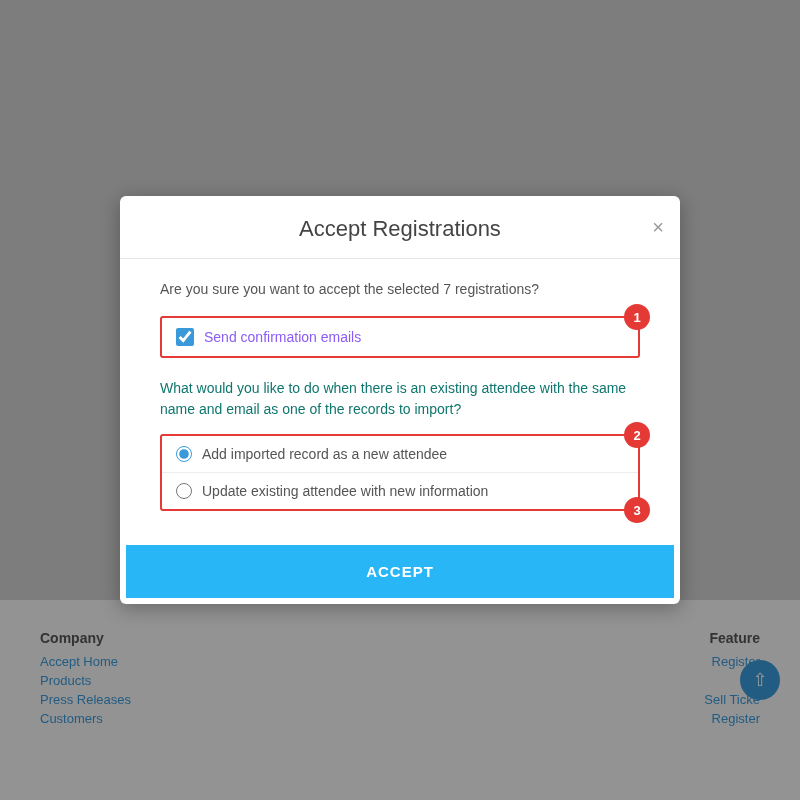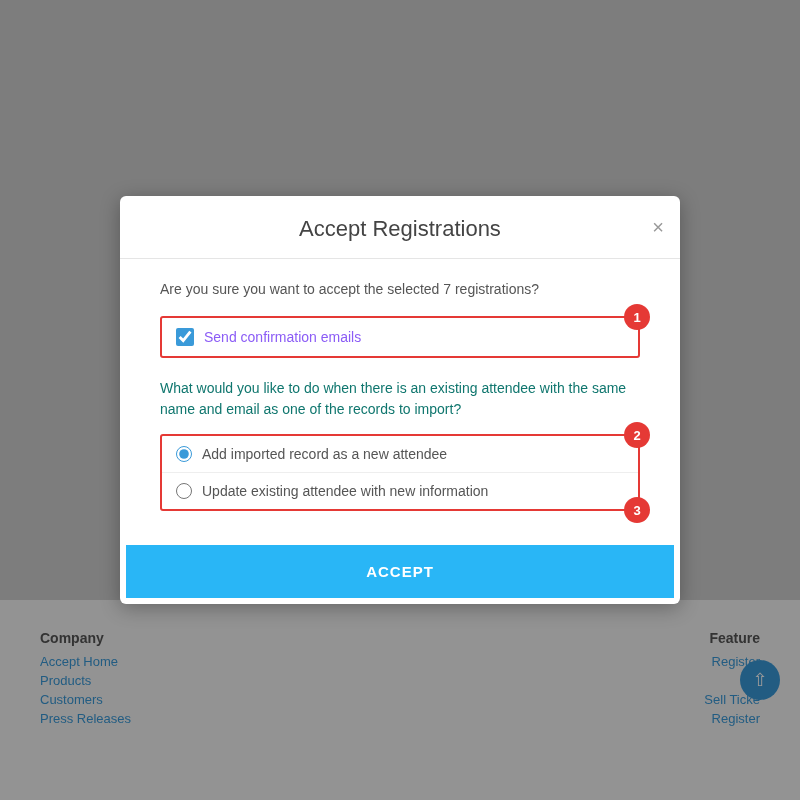--- a/index.html
+++ b/index.html
@@ -241,22 +241,22 @@
 </head>
 <body>
 
 <div class="bg-page">
 
   <div class="footer">
     <div class="footer-col">
       <div class="footer-heading">Company</div>
       <span class="footer-link">Accept Home</span>
       <span class="footer-link">Products</span>
+      <span class="footer-link">Press Releases</span>
       <span class="footer-link">Customers</span>
-      <span class="footer-link">Press Releases</span>
     </div>
     <div class="footer-col footer-col-right">
       <div class="footer-heading">Feature</div>
       <span class="footer-link">Register</span>
       <span class="footer-link">Inv</span>
       <span class="footer-link">Sell Ticke</span>
       <span class="footer-link">Register</span>
     </div>
   </div>
 

